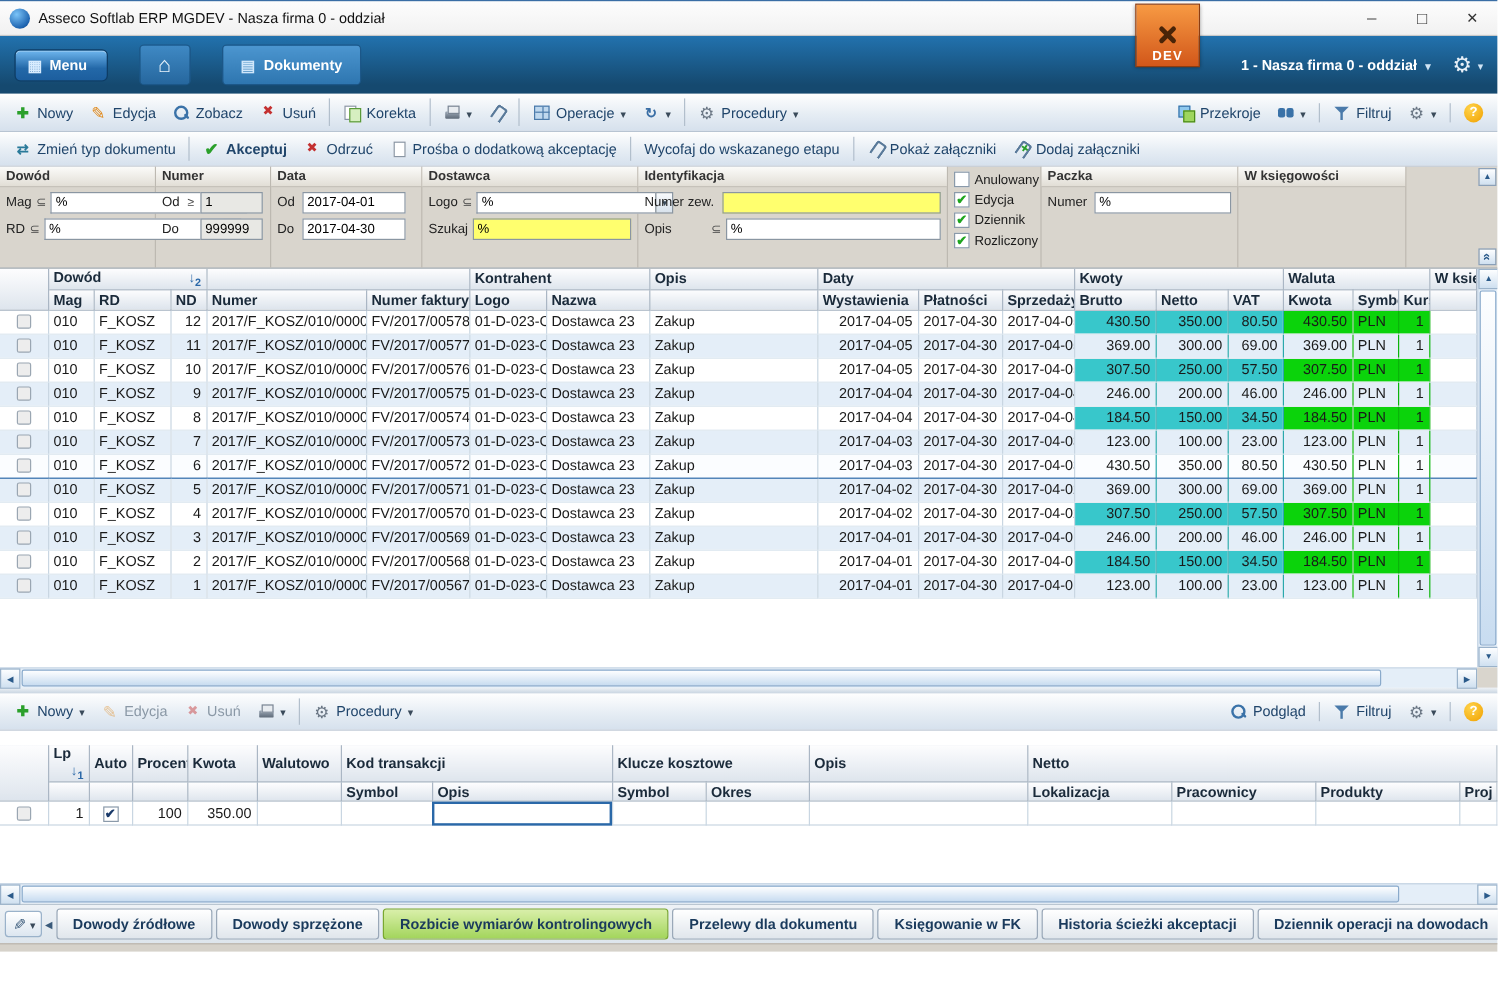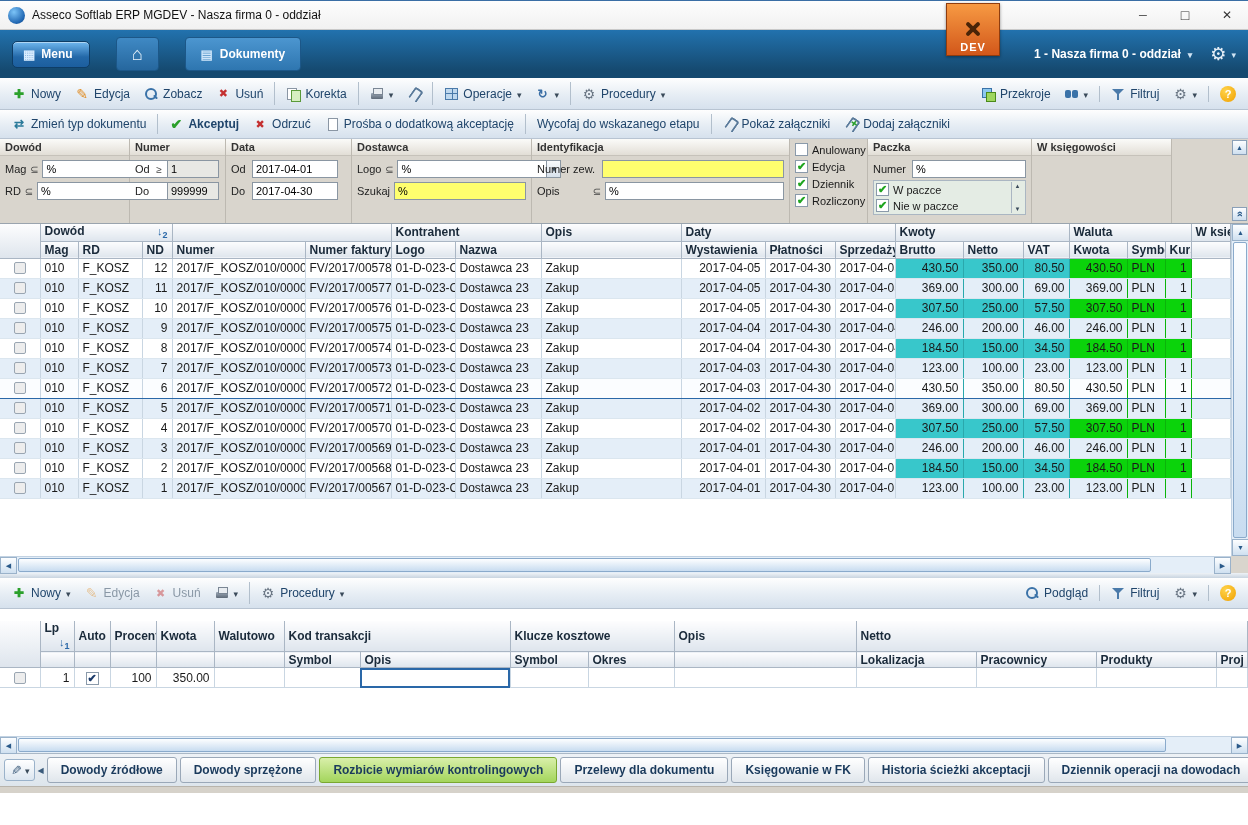--- a/index.html
+++ b/index.html
@@ -404,36 +404,20 @@
         </div>
       </div>
   </div>
   <div class="fsec" style="width:164px">
     <div class="ftitle">Paczka</div>
     <div class="fbody" style="gap:2px">
       <div class="frow">
           <span class="flabel" style="width:36px">Numer</span>
           <input class="fin" style="flex: 1 1 0%;" value="%">
         </div>
-      <div class="subbox">
-        <div class="col">
-            <div class="cbrow">
-              <span class="cb on"></span>
-              <span class="cblabel">W paczce</span>
-            </div>
-            <div class="cbrow">
-              <span class="cb on"></span>
-              <span class="cblabel">Nie w paczce</span>
-            </div>
-          </div>
-        <div class="spin">
-            <span>▲</span>
-            <span>▼</span>
-          </div>
-      </div>
     </div>
   </div>
   <div class="fsec" style="width:140px">
     <div class="ftitle">W księgowości</div>
   </div>
   <div class="ffill"></div>
   <div class="fscroll-top"></div>
   <div class="fcollapse"></div>
 </div>
 

